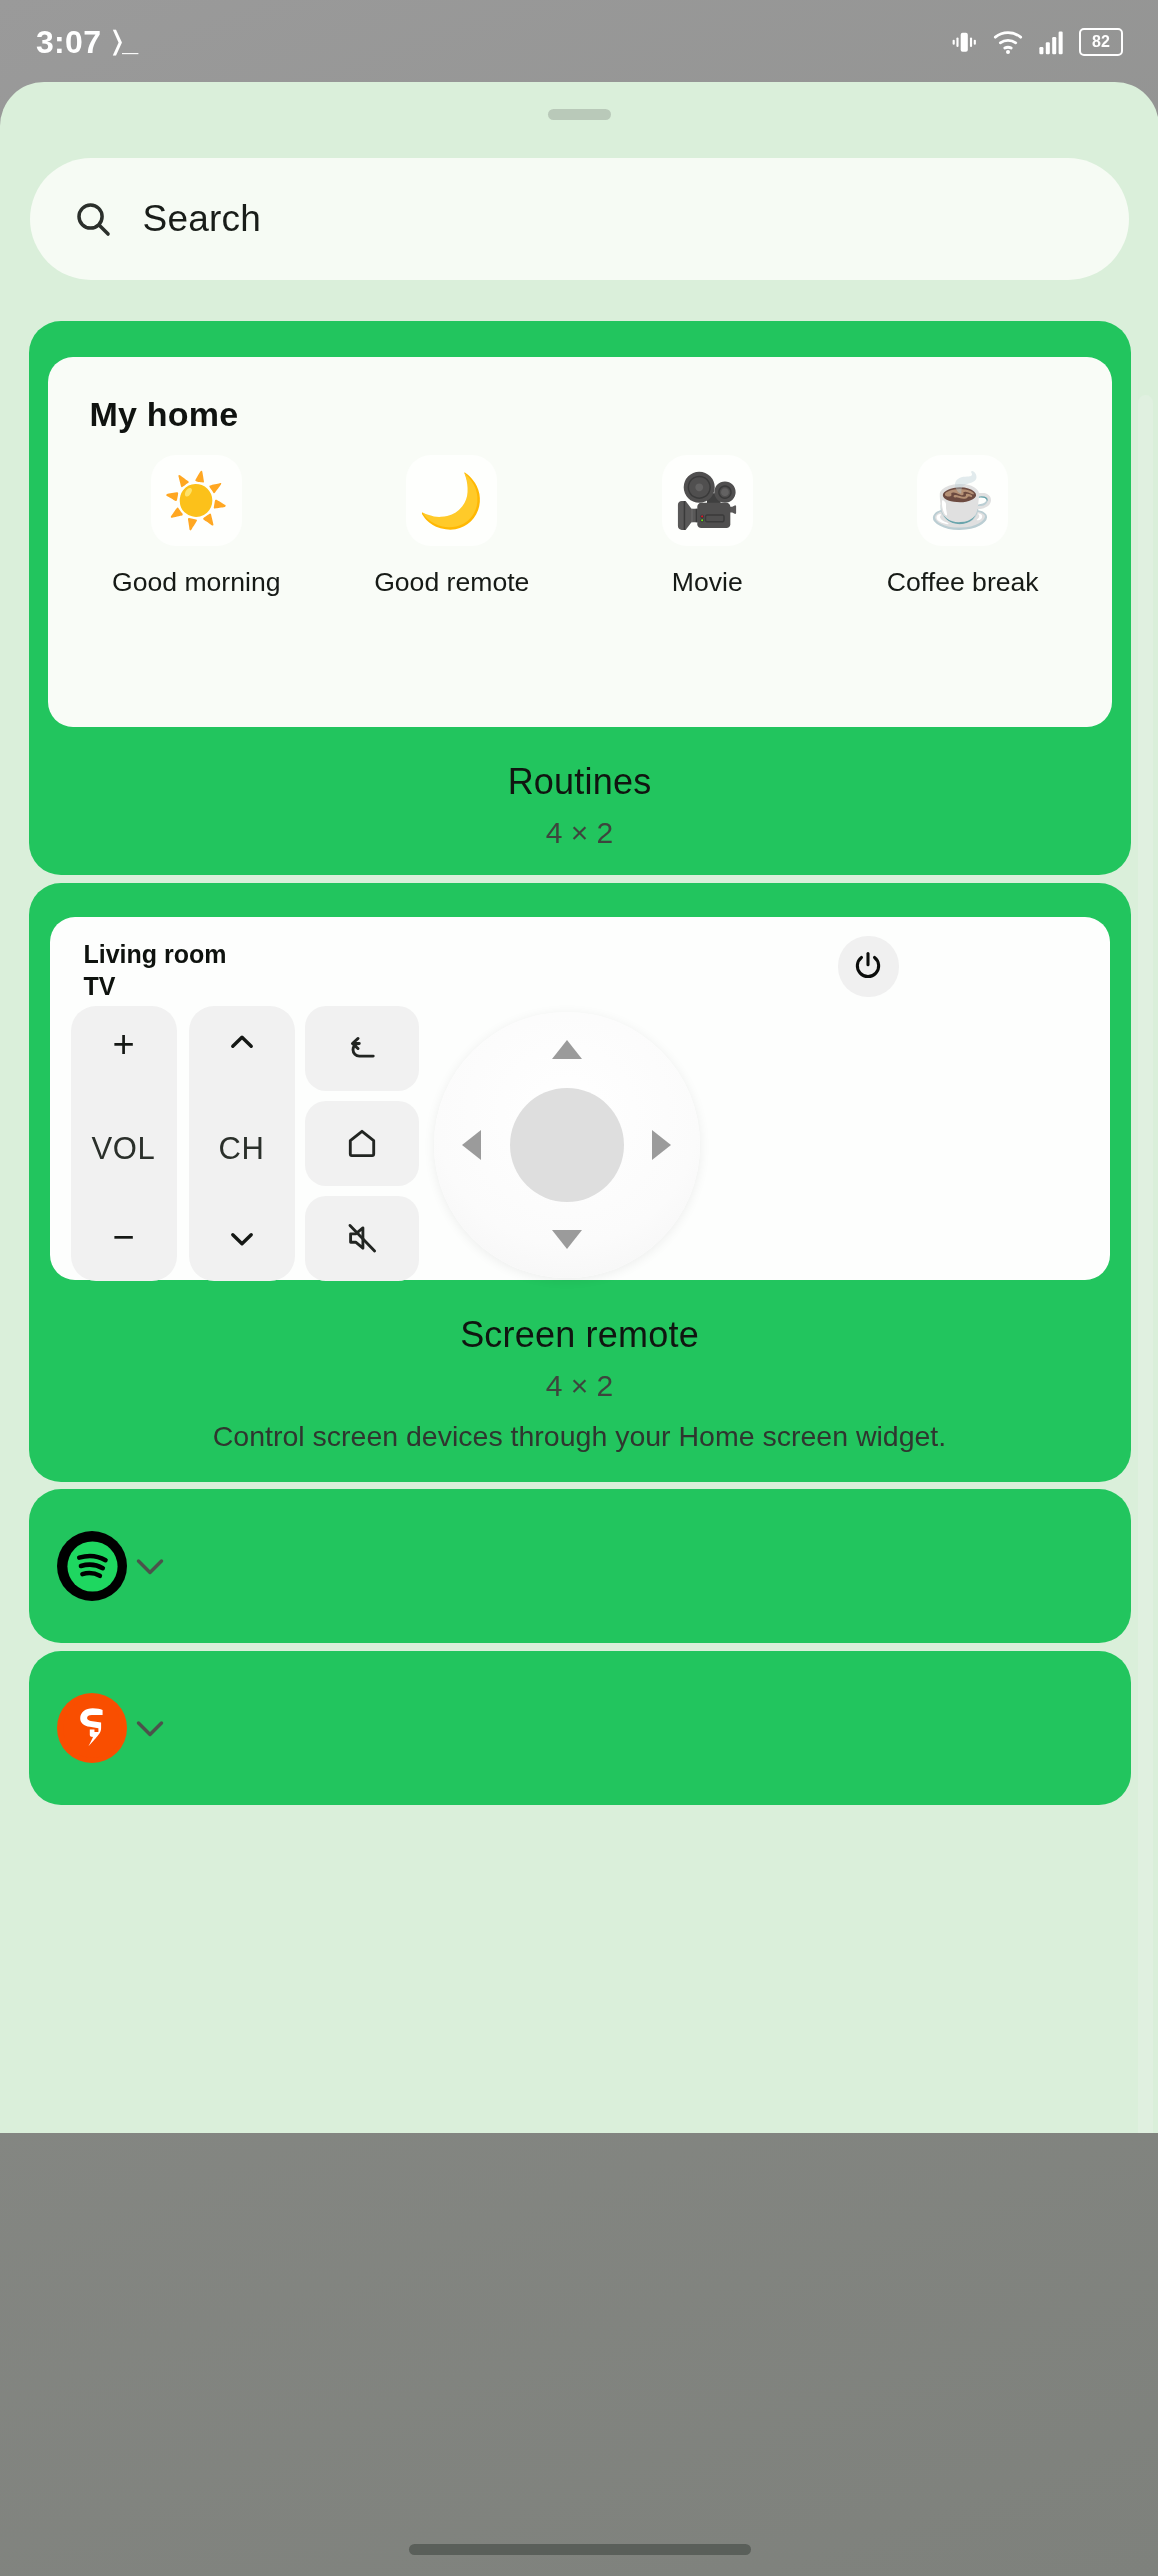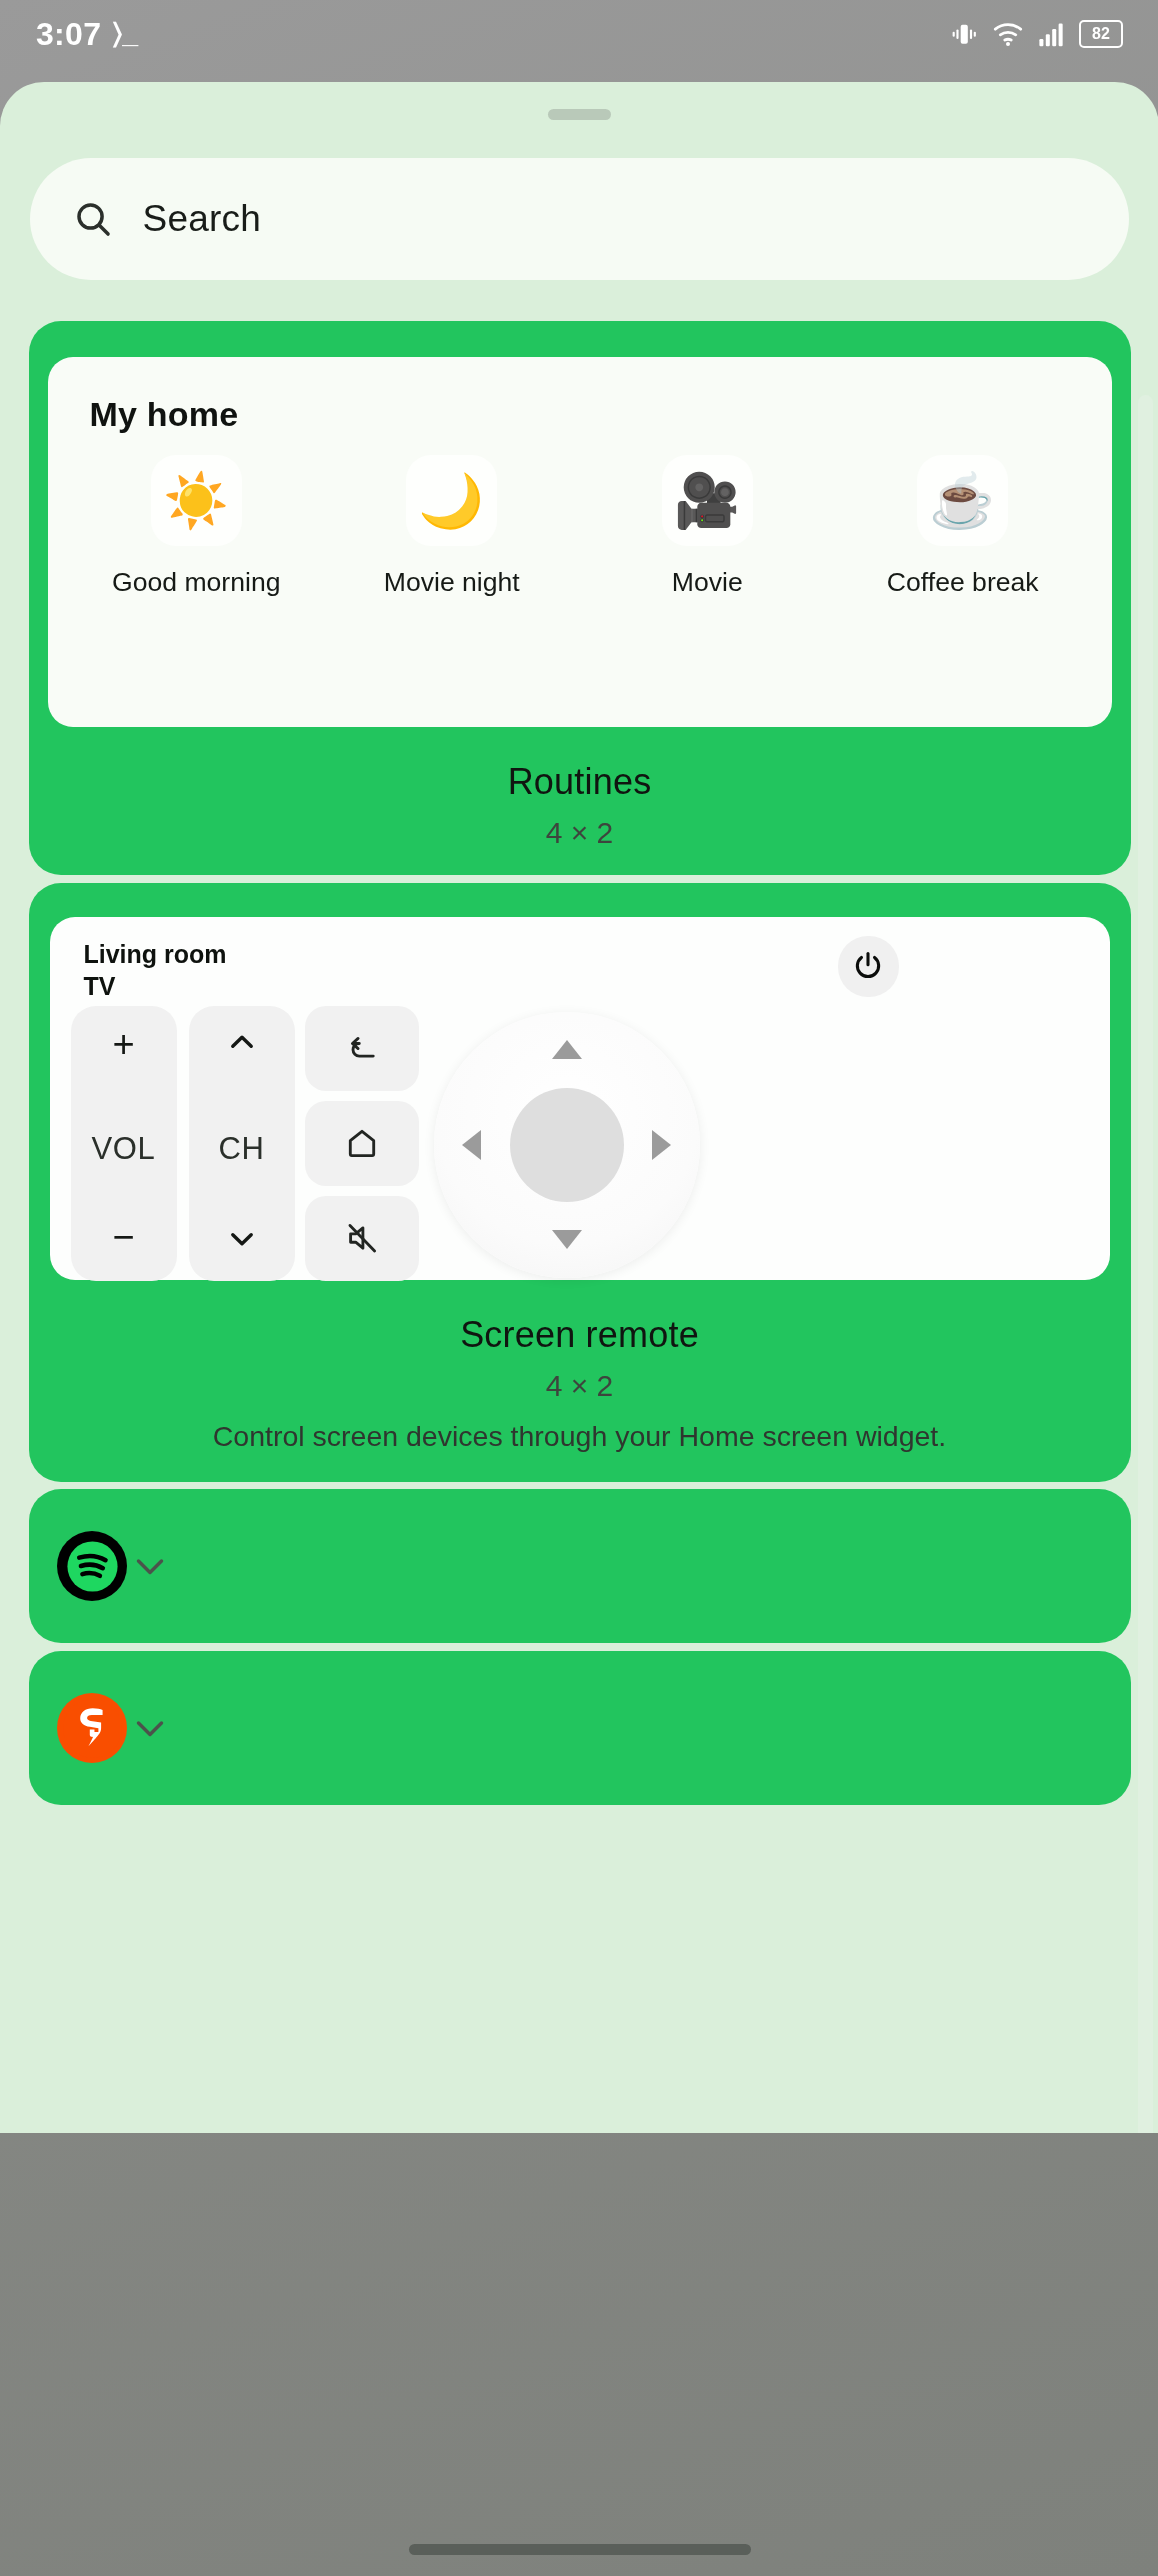--- a/index.html
+++ b/index.html
@@ -18,21 +18,21 @@
   
   #backdrop {
     position: absolute;
     inset: 0;
     background: linear-gradient(160deg, #9a9a9a 0%, #8e8f8d 35%, #868884 60%, #7e817c 100%);
   }
 
   
   #status-bar {
     position: absolute;
-    top: 4px; left: 0;
+    top: 12px; left: 0;
     width: 1159px;
     height: 60px;
     display: flex;
     align-items: center;
     justify-content: space-between;
     padding: 0 36px;
     box-sizing: border-box;
     color: #ffffff;
     z-index: 40;
   }
@@ -438,21 +438,21 @@
 
         <div id="routine-row">
 
           <div class="routine-item">
             <div class="routine-bubble">☀️</div>
             <div class="routine-label">Good morning</div>
           </div>
 
           <div class="routine-item">
             <div class="routine-bubble">🌙</div>
-            <div class="routine-label">Movie night</div>
+            <div class="routine-label">Good remote</div>
           </div>
 
           <div class="routine-item">
             <div class="routine-bubble">🎥</div>
             <div class="routine-label">Movie</div>
           </div>
 
           <div class="routine-item">
             <div class="routine-bubble">☕</div>
             <div class="routine-label">Coffee break</div>

